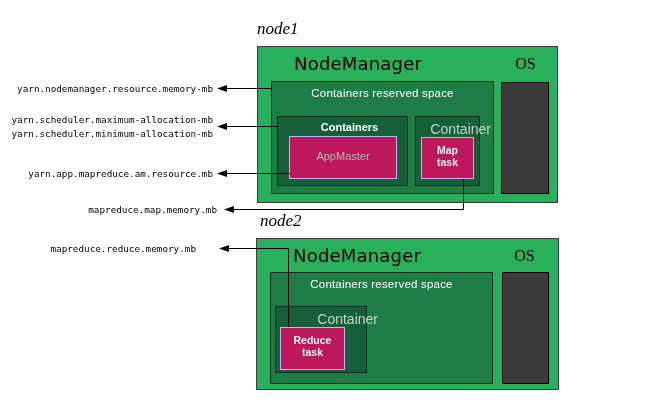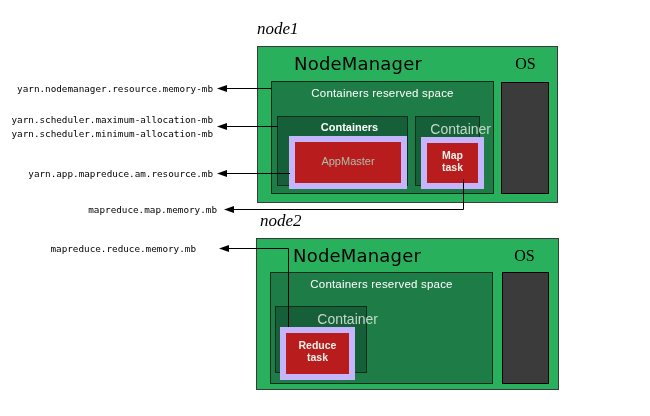--- a/index.html
+++ b/index.html
@@ -68,21 +68,21 @@
   .mid-heading-bold {
     position:absolute; left:7px; top:4px; width:100%; text-align:center;
     color:#ffffff; font-weight:bold; font-size:11px;
   }
   .mid-heading {
     position:absolute; left:0; top:4px; width:100%; text-align:right;
     color:#c6d8ca; font-size:14px;margin-left:12px;
   }
 
   .task-box {
-    position:absolute; background:#b91c1c; border:6px solid #c4b5fd;
+    position:absolute; background:#be185d; border:1px solid #c4b5fd;
   }
   .appmaster-box { left:11px; top:19px; width:106px; height:41px; }
   .map-task-box  { left:5px;  top:20px; width:51px;  height:40px; }
   .reduce-box    { left:4px;  top:20px; width:63px;  height:41px; }
 
   .appmaster-text {
     position:absolute; left:0; top:13px; width:100%; text-align:center;
     color:#a9bfae; font-size:11px;
   }
   .task-text {

